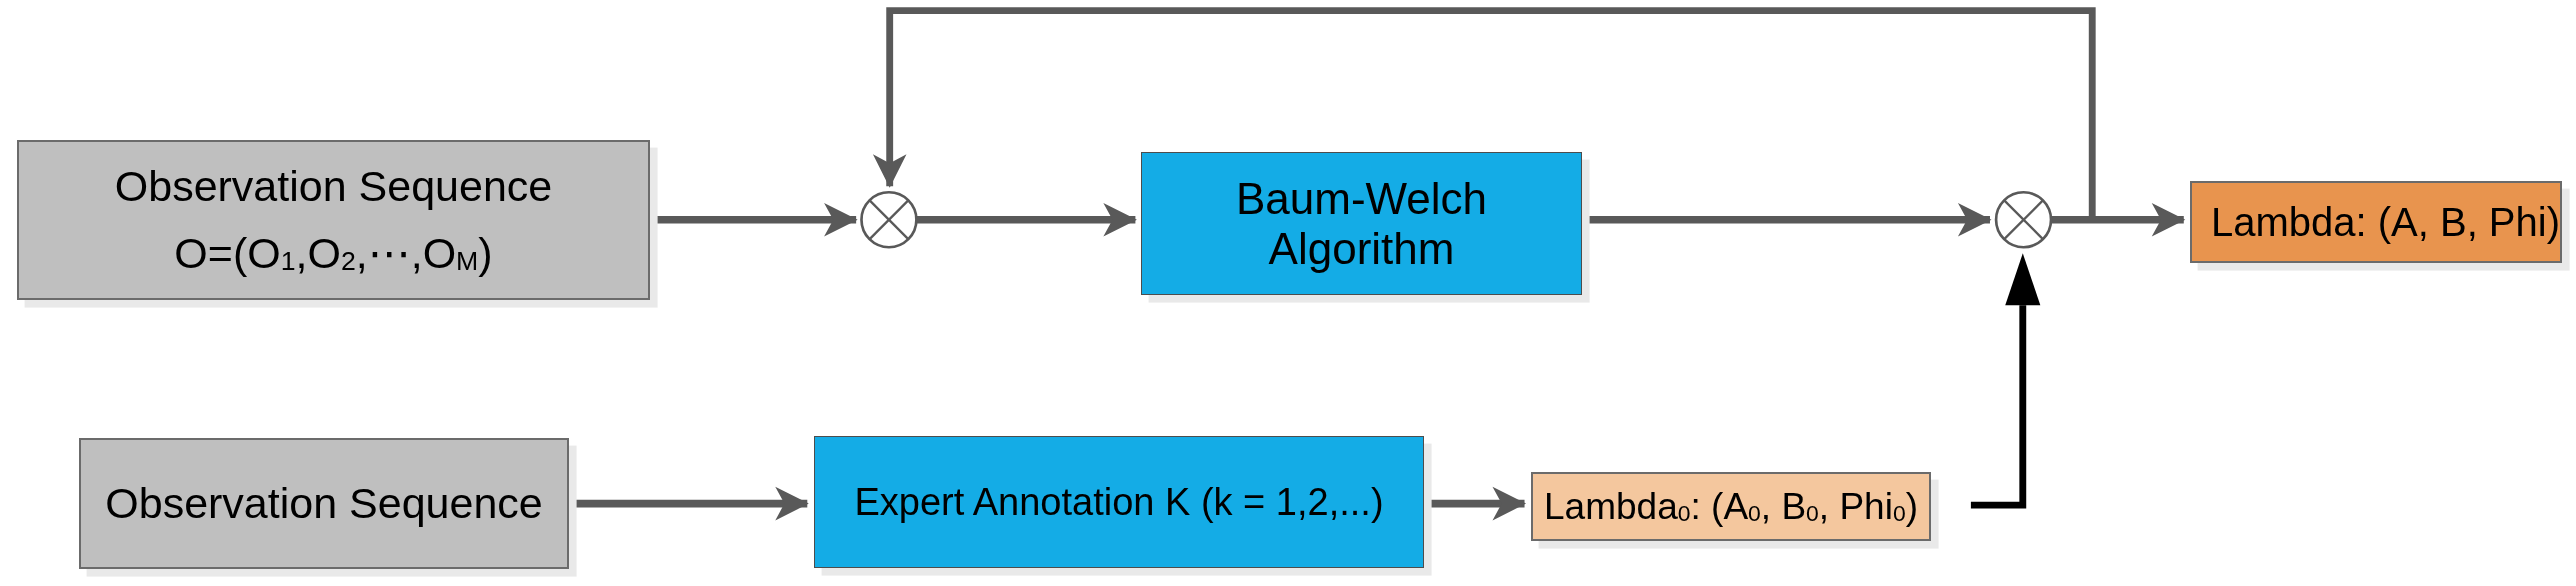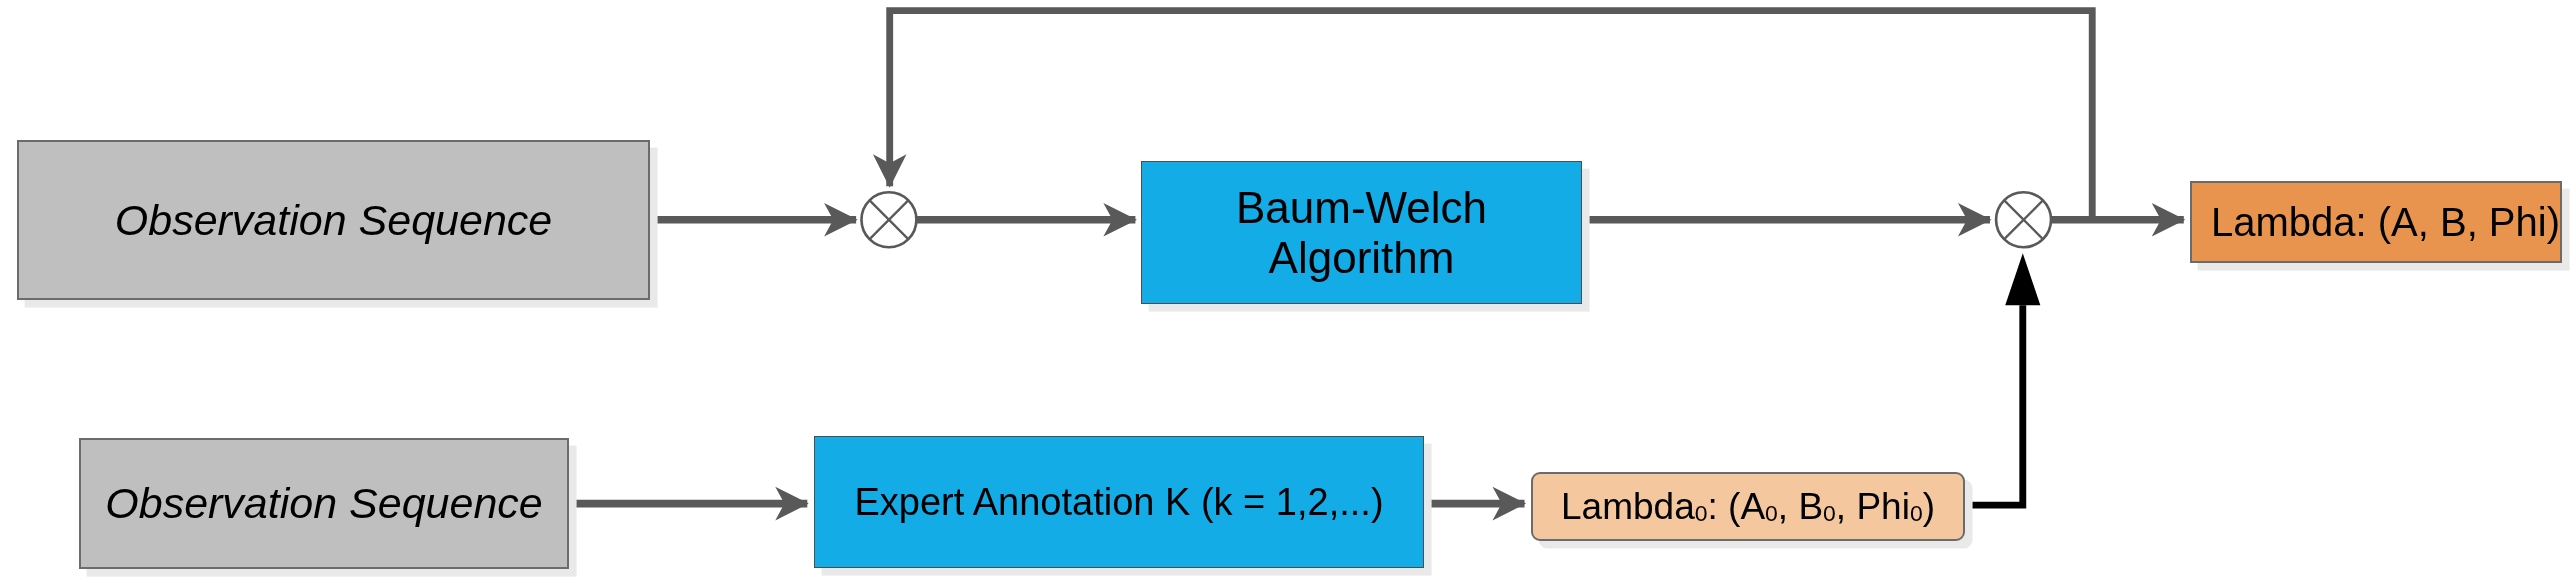--- a/index.html
+++ b/index.html
@@ -24,21 +24,21 @@
   .node-circle{fill:#ffffff;stroke:var(--line-gray);stroke-width:3.5;}
   .node-x{stroke:var(--line-gray);stroke-width:3;}
   .black-fill{fill:var(--black);}
   .node{position:absolute;display:flex;flex-direction:column;align-items:center;justify-content:center;
         text-align:center;color:#000;box-sizing:border-box;z-index:1;
         box-shadow:7.6px 7.6px 0 var(--shadow);}
   .gray{background:var(--box-gray-fill);border:2.3px solid var(--box-gray-border);}
   .blue{background:var(--box-blue-fill);border:1.5px solid var(--box-blue-border);}
   .orange{background:var(--box-orange-fill);border:2.3px solid var(--box-orange-border);align-items:flex-end;}
   .peach{background:var(--box-peach-fill);border:2.3px solid var(--box-orange-border);}
-  .obs-box{font-size:43px;line-height:1.55;font-style:italic;}
+  .obs-box{font-size:43px;line-height:1.55;}
   .bw-box{font-size:44px;}
   .expert-box{font-size:38px;line-height:1.55;}
   .lambda-box{font-size:40px;}
   .lambda0-box{font-size:37px;}
   .sb{font-size:0.62em;vertical-align:-0.08em;}
   .formula-line{white-space:nowrap;}
 </style>
 </head>
 <body>
 
@@ -71,36 +71,37 @@
     </g>
     <g>
       <circle class="node-circle" cx="2652" cy="288" r="36"></circle>
       <line class="node-x" x1="2627" y1="263" x2="2677" y2="313"></line>
       <line class="node-x" x1="2627" y1="313" x2="2677" y2="263"></line>
     </g>
   </svg>
 
   <div class="node gray obs-box" style="left:17px;top:140px;width:633px;height:160px;">
     <div>Observation Sequence</div>
+    <div class="formula-line"><span>O=(O</span><span class="sb">1</span><span>,O</span><span class="sb">2</span><span>,⋯,O</span><span class="sb">M</span><span>)</span></div>
   </div>
 
-  <div class="node blue bw-box" style="left:1141px;top:161px;width:441px;height:143px;">
+  <div class="node blue bw-box" style="left:1141px;top:152px;width:441px;height:143px;">
     <div>Baum-Welch Algorithm</div>
   </div>
 
   <div class="node orange lambda-box" style="left:2190px;top:181px;width:372px;height:82px;">
     <div>Lambda: (A, B, Phi)</div>
   </div>
 
   <div class="node gray obs-box" style="left:79px;top:438px;width:490px;height:131px;">
     <div>Observation Sequence</div>
   </div>
 
   <div class="node blue expert-box" style="left:814px;top:436px;width:610px;height:132px;text-align:center;">
     <div>Expert Annotation K (k = 1,2,...)</div>
   </div>
 
-  <div class="node peach lambda0-box" style="left:1531px;top:472px;width:434px;height:69px;border-radius:9px;">
+  <div class="node peach lambda0-box" style="left:1531px;top:472px;width:400px;height:69px;">
     <div class="formula-line"><span>Lambda</span><span class="sb">0</span><span>: (A</span><span class="sb">0</span><span>, B</span><span class="sb">0</span><span>, Phi</span><span class="sb">0</span><span>)</span></div>
   </div>
 
 </div>
 
 
 </body></html>

